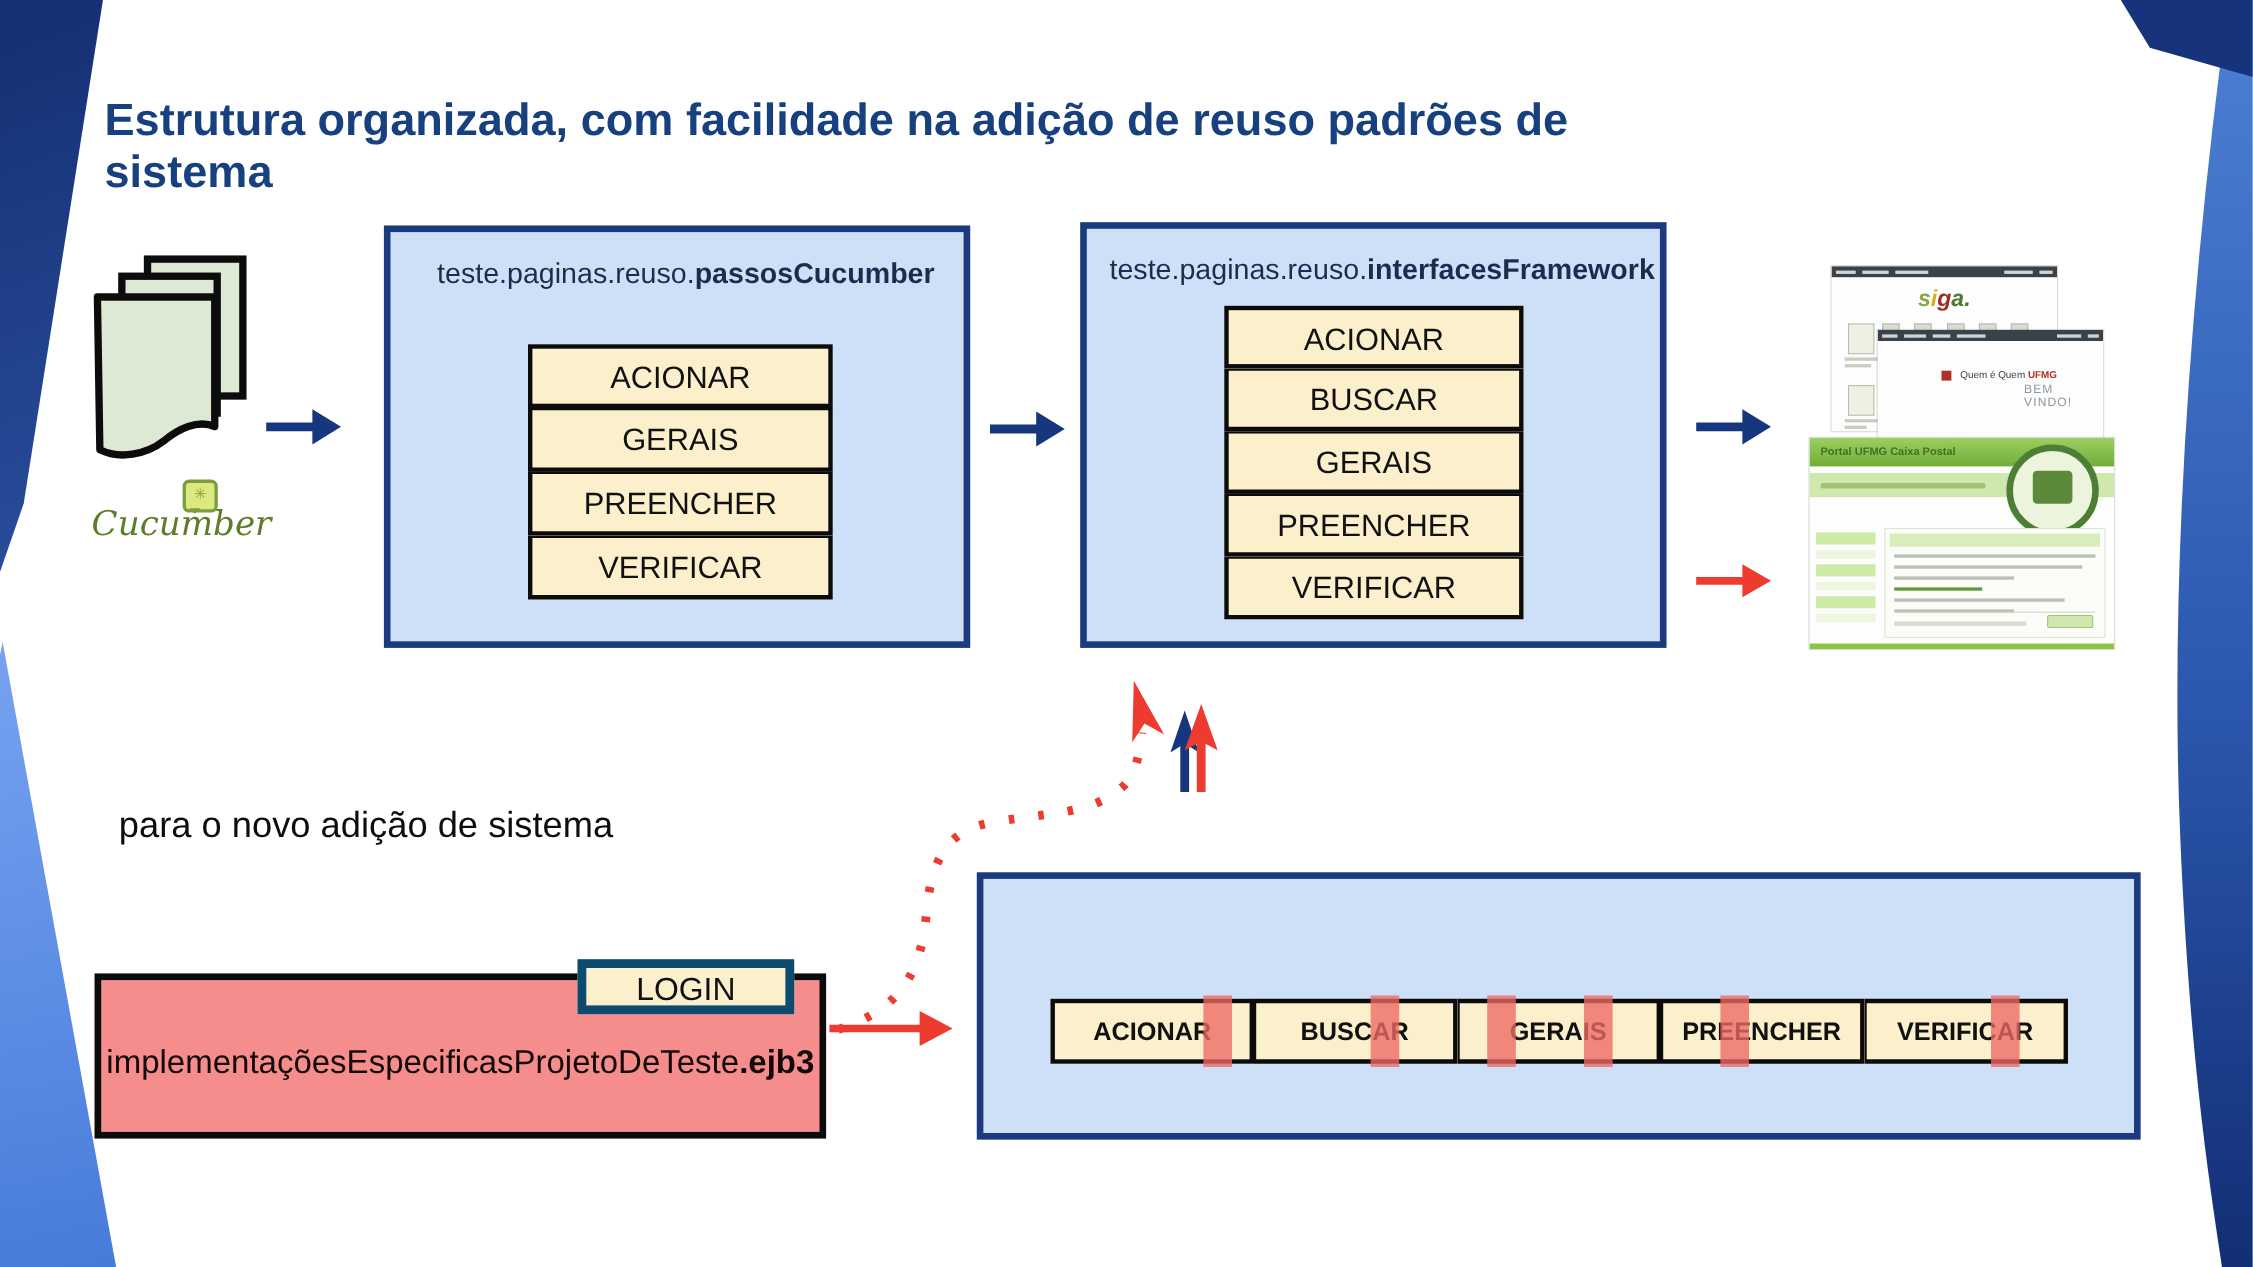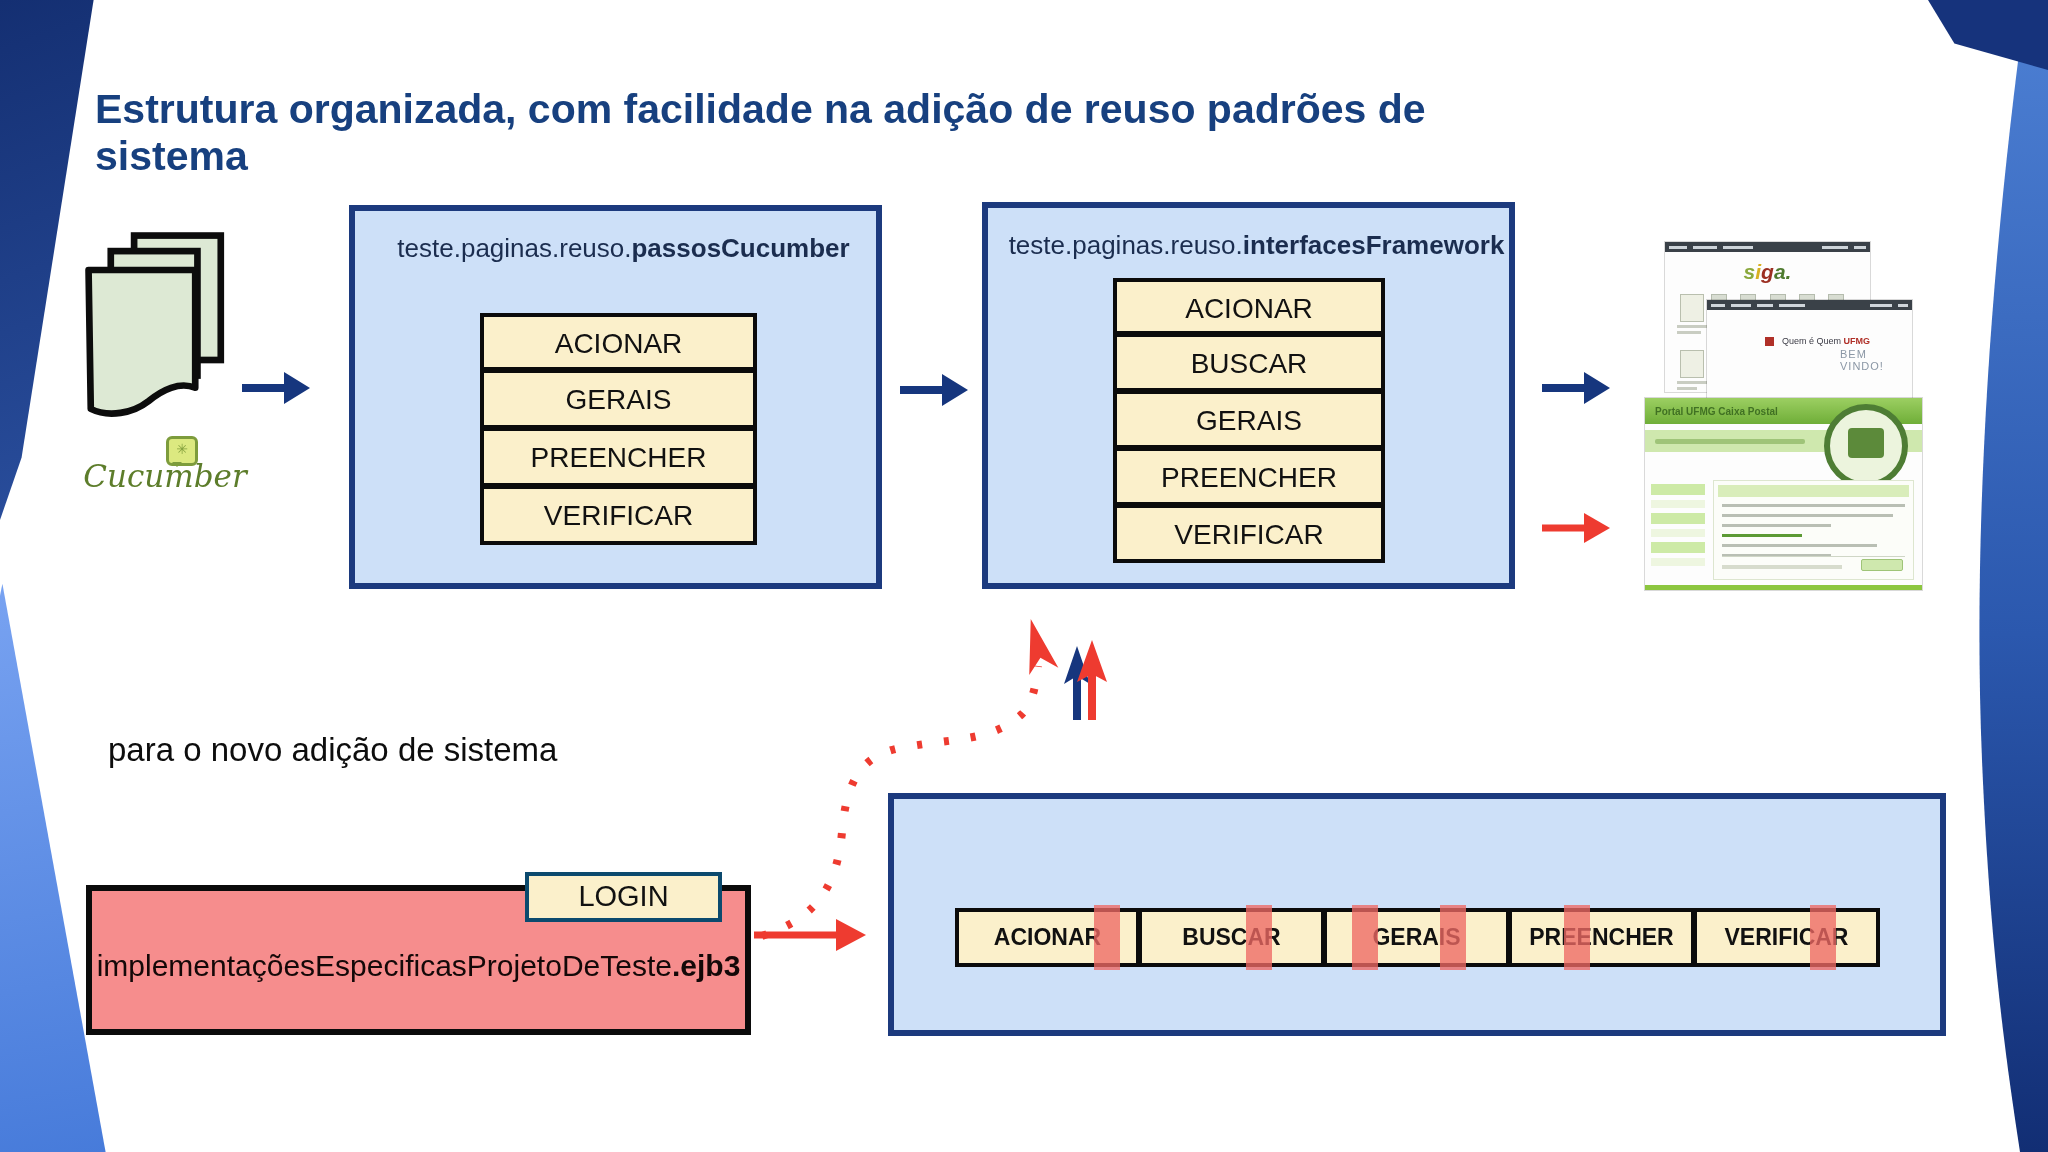--- a/index.html
+++ b/index.html
@@ -101,21 +101,21 @@
     position:absolute;left:86px;top:885px;width:665px;height:150px;
     background:#f68d8d;border:6px solid #0b0b0b;box-sizing:border-box;
   }
   .pinkbox .plabel{
     position:absolute;left:0;right:0;top:58px;text-align:center;
     font-size:30px;color:#140808;
   }
   .plabel b{font-weight:bold;}
   .login-tab{
     position:absolute;left:525px;top:872px;width:197px;height:50px;
-    background:#fbf0cb;border:4px solid #0c4a6e;box-sizing:border-box;
+    background:#fbf0cb;border:8px solid #0c4a6e;box-sizing:border-box;
     text-align:center;font-size:29px;line-height:40px;color:#111;
   }
   
   .arrow{position:absolute;}
   
   .shots{position:absolute;left:1640px;top:238px;width:290px;height:356px;filter:blur(0.4px);}
   .shot{position:absolute;box-shadow:0 0 0 1px rgba(0,0,0,0.15);overflow:hidden;background:#fdfdfd;}
   .shot-a{left:25px;top:4px;width:205px;height:150px;}
   .shot-b{left:67px;top:62px;width:205px;height:110px;}
   .shot-c{left:5px;top:160px;width:277px;height:192px;}

